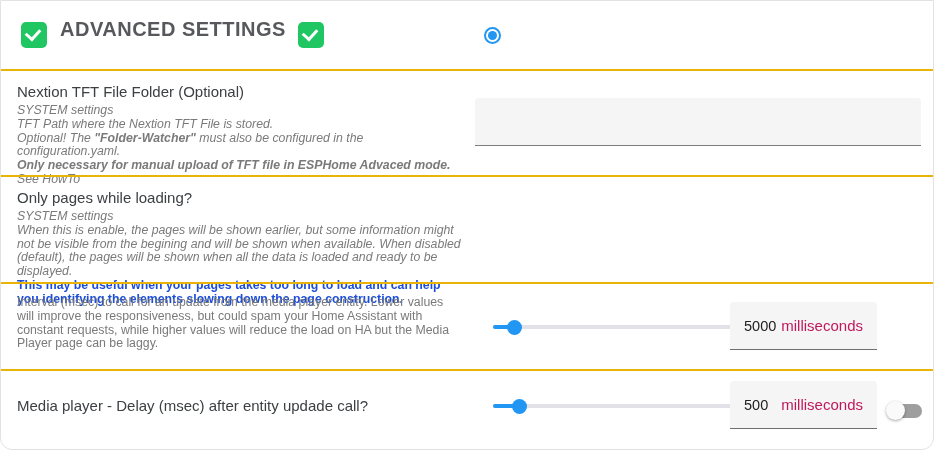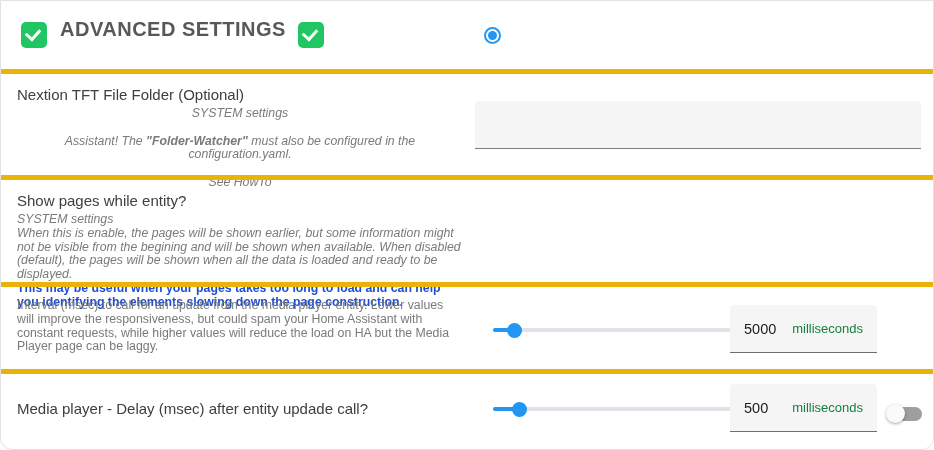--- a/index.html
+++ b/index.html
@@ -59,42 +59,42 @@
   }
   .radio .dot {
     position: absolute;
     left: 2px; top: 2px;
     width: 9px; height: 9px;
     border-radius: 50%;
     background: #2196f3;
   }
   
   .row {
-    border-top: 5px solid #eab308;
+    border-top: 2px solid #eab308;
     position: relative;
   }
   .row1 { height: 106px; }
   .row2 { height: 107px; }
   .row3 { height: 87px; }
   .row4 { height: 77px; }
   .left-col {
     width: 462px;
     padding: 12px 0 0 16px;
   }
   .sec-title {
     font-size: 15px;
     color: #3c4043;
     margin-bottom: 4px;
   }
   .desc {
     font-size: 12.3px;
     line-height: 13.8px;
     color: #7a7a7a;
   }
-  .italic { font-style: italic; text-align: center; }
+  .italic { font-style: italic; }
   .b { font-weight: bold; }
   .bold-desc { font-weight: bold; color: #1d4ed8; }
   
   .text-field {
     position: absolute;
     left: 474px; top: 27px;
     width: 446px; height: 48px;
     background: #f5f5f5;
     border: none;
     border-bottom: 1px solid #7d7d7d;
@@ -164,21 +164,21 @@
     background: #f5f5f5;
     border-bottom: 1px solid #6f6f6f;
     border-radius: 4px 4px 0 0;
     display: flex;
     align-items: center;
     justify-content: space-between;
     padding: 0 14px;
     cursor: text;
   }
   .value-box .val { font-size: 14.5px; color: #212121; }
-  .value-box .unit { font-size: 13px; color: #15803d; }
+  .value-box .unit { font-size: 15px; color: #be185d; }
 </style>
 </head>
 <body>
 
 <div class="panel">
 
   <div class="header">
     <div class="checkbox">
       <span class="check"></span>
     </div>
@@ -189,32 +189,32 @@
     <div class="radio">
       <span class="dot"></span>
     </div>
   </div>
 
   <div class="row row1">
     <div class="left-col">
       <div class="sec-title">Nextion TFT File Folder (Optional)</div>
       <div class="desc italic">
         <span>SYSTEM settings</span><br>
-        <br>
-        <span>Assistant! The </span><span class="b">"Folder-Watcher"</span><span> must also be configured in the configuration.yaml.</span><br>
-        <br>
+        <span>TFT Path where the Nextion TFT File is stored.</span><br>
+        <span>Optional! The </span><span class="b">"Folder-Watcher"</span><span> must also be configured in the configuration.yaml.</span><br>
+        <span class="b">Only necessary for manual upload of TFT file in ESPHome Advaced mode.</span><br>
         <span>See HowTo</span>
       </div>
     </div>
     <input class="text-field" type="text" value="" style="">
   </div>
 
   <div class="row row2">
     <div class="left-col">
-      <div class="sec-title">Show pages while entity?</div>
+      <div class="sec-title">Only pages while loading?</div>
       <div class="desc">
         <span class="italic">SYSTEM settings</span><br>
         <span class="italic">When this is enable, the pages will be shown earlier, but some information might not be visible from the begining and will be shown when available. When disabled (default), the pages will be shown when all the data is loaded and ready to be displayed.</span><br>
         <span class="bold-desc">This may be useful when your pages takes too long to load and can help you identifying the elements slowing down the page construction.</span>
       </div>
     </div>
     <div class="toggle">
       <span class="track"></span>
       <span class="thumb"></span>
     </div>

